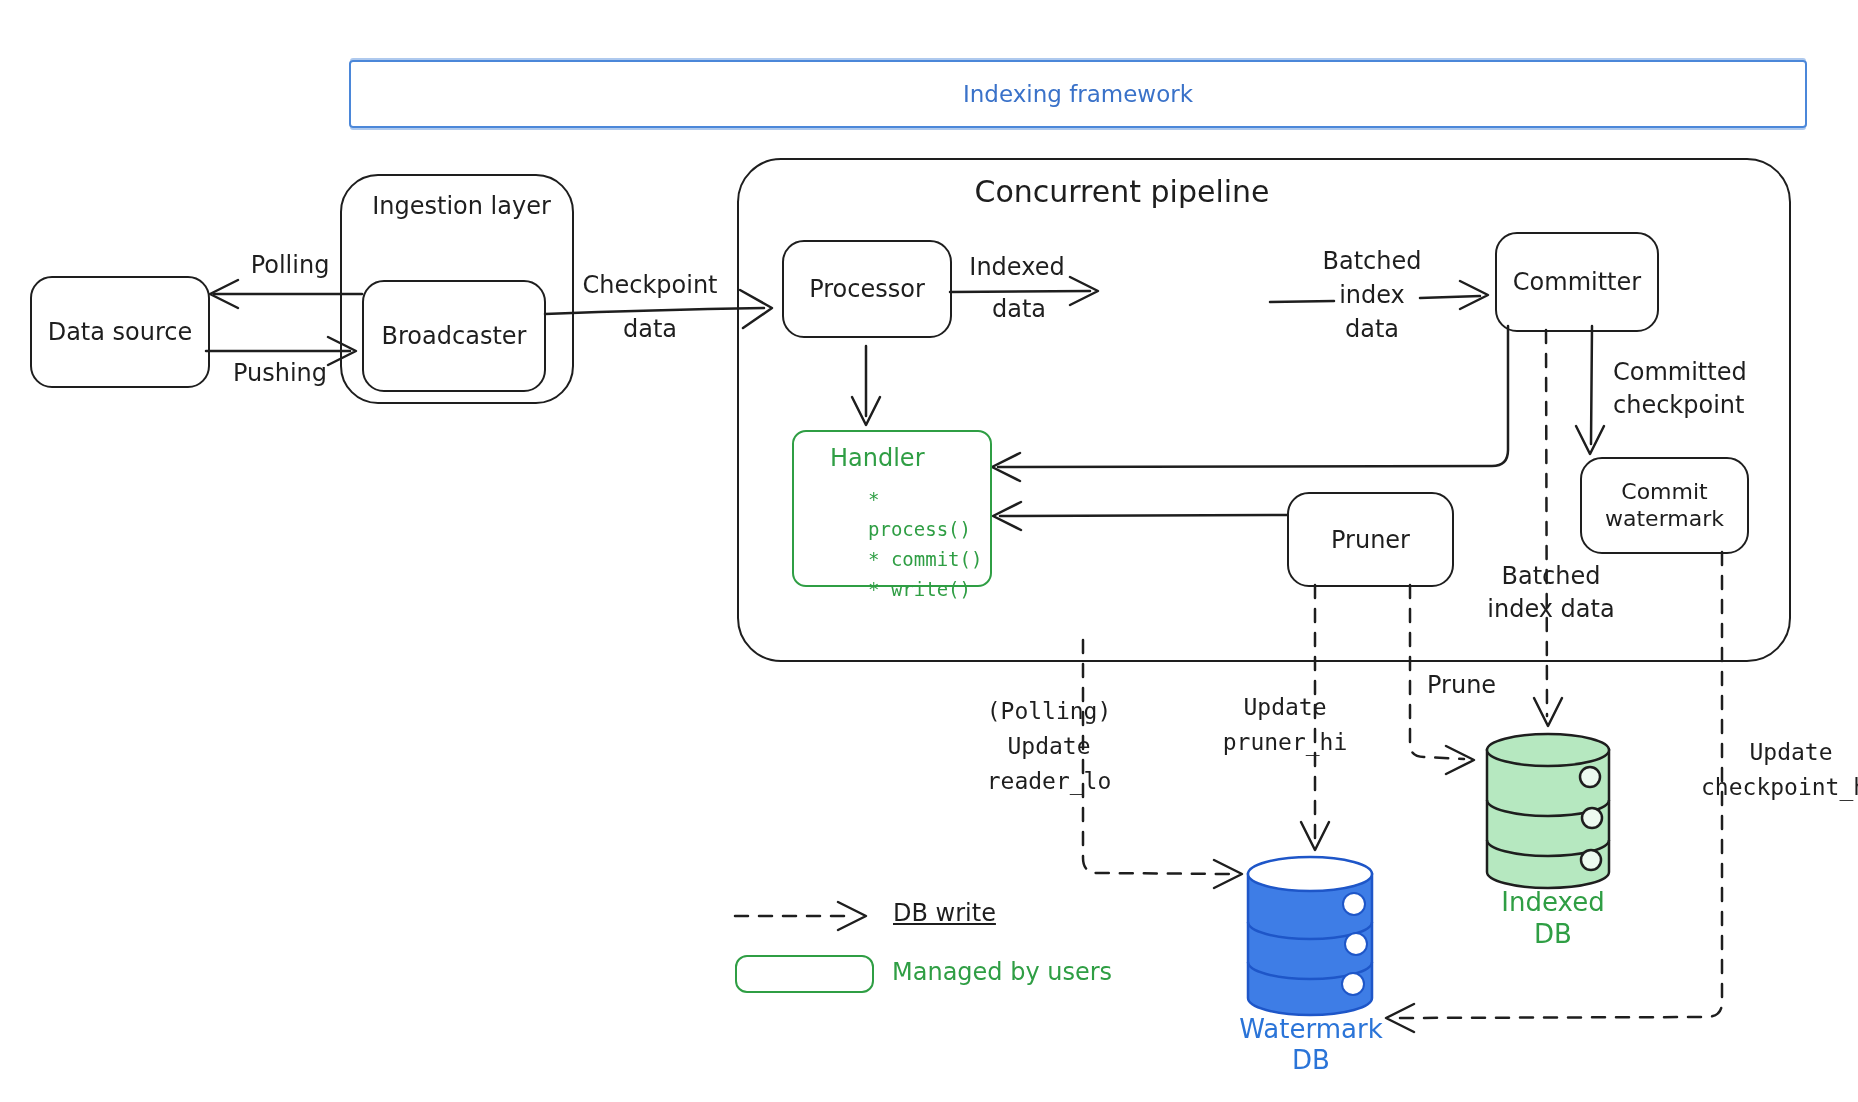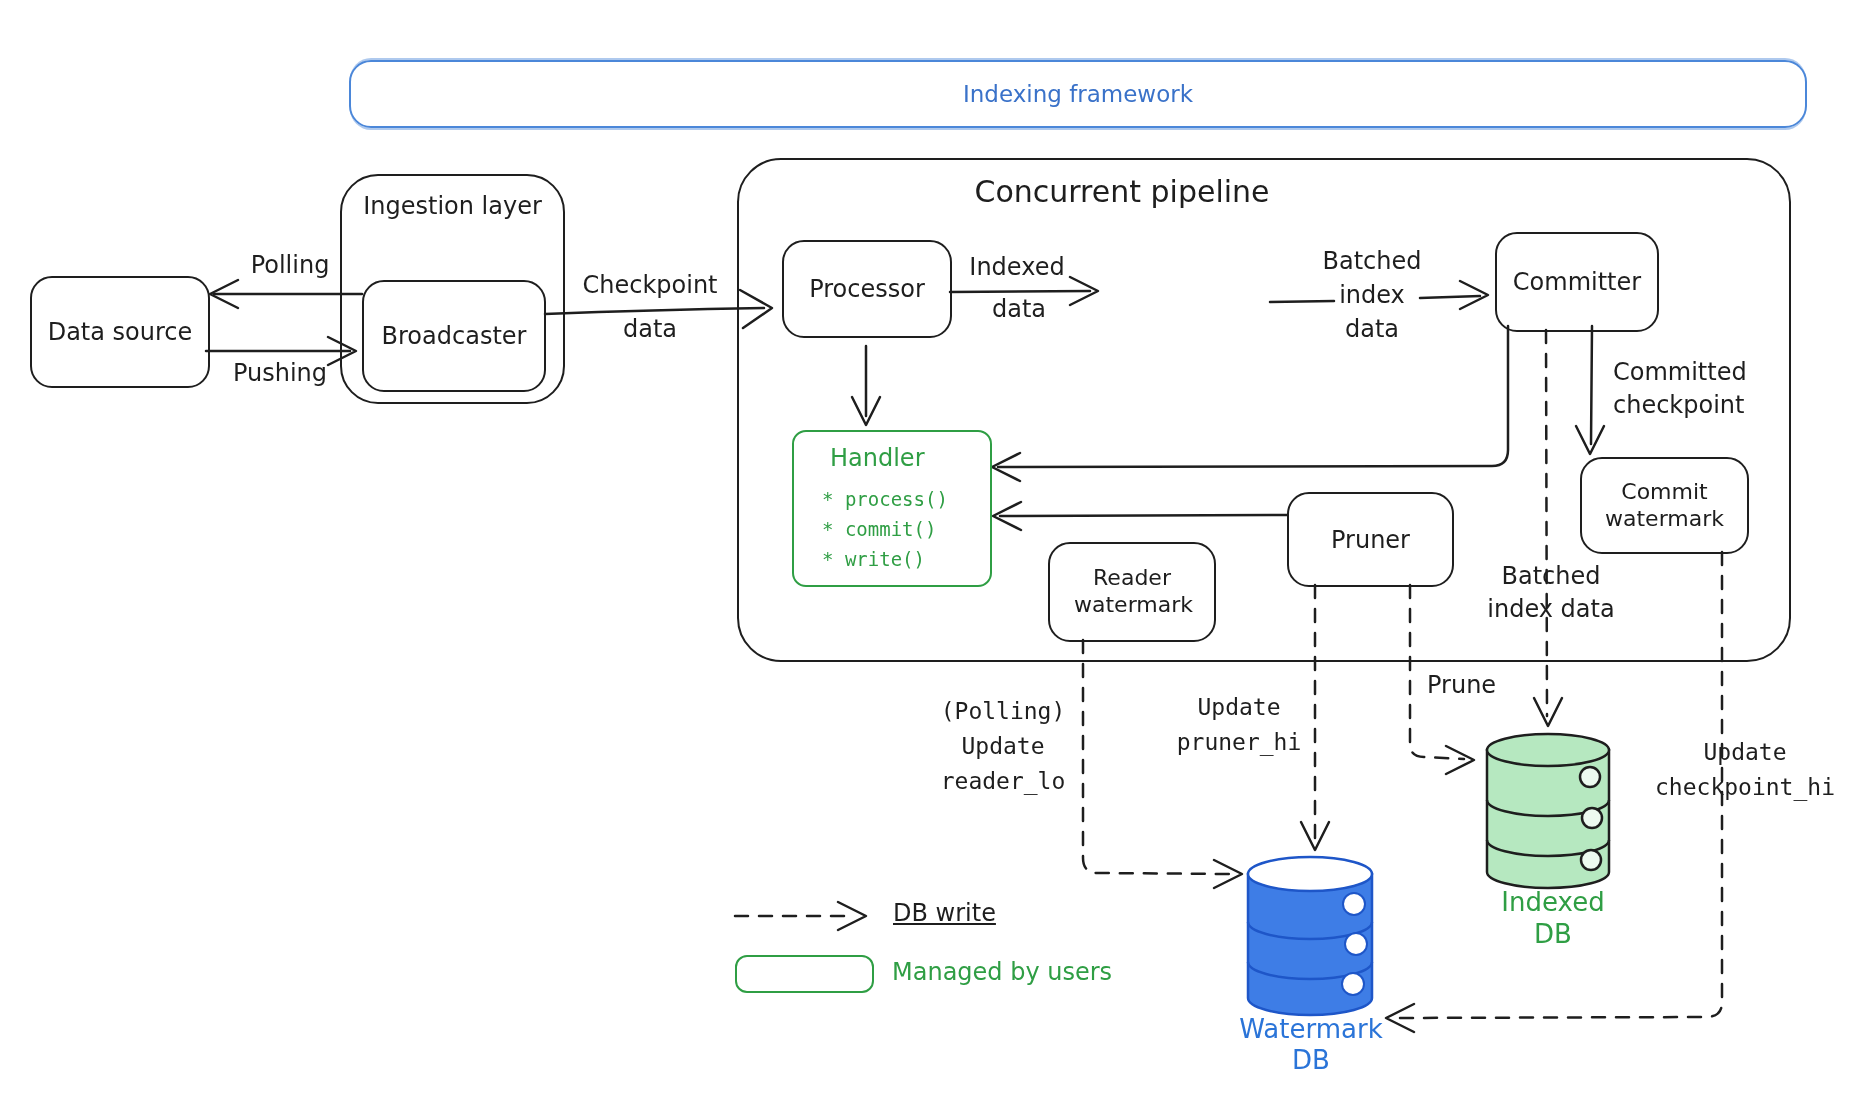--- a/index.html
+++ b/index.html
@@ -1,35 +1,35 @@
 <!DOCTYPE html>
 <html><head>
 <meta charset="utf-8">
 <style>
   html,body{margin:0;padding:0;background:#ffffff;}
   #canvas{position:relative;width:1858px;height:1102px;background:#ffffff;overflow:hidden;
           font-family:"DejaVu Sans",sans-serif;color:#1e1e1e;}
   #wires{position:absolute;left:0;top:0;z-index:0;}
   .box{position:absolute;border:2.5px solid #1e1e1e;border-radius:22px;background:transparent;
        display:flex;align-items:center;justify-content:center;text-align:center;z-index:1;}
-  .frame{align-items:flex-start;}
+  .frame{align-items:flex-start;padding-left:9px;}
   .lbl{position:absolute;z-index:2;text-align:center;line-height:1.3;white-space:nowrap;}
   .ctr{transform:translateX(-50%);}
-  .mono{font-family:"DejaVu Sans Mono",monospace;}
+  .mono{font-family:"DejaVu Sans Mono",monospace;margin-left:46px;}
   .green{color:#2f9e44;}
   .blue{color:#3a72c9;}
   .dbblue{color:#2a74d8;}
   .f22{font-size:22px;}
   .f23{font-size:23px;}
   .f24{font-size:24px;}
   .f26{font-size:26px;}
   .f30{font-size:30px;}
   .wrap2{white-space:normal;line-height:1.22;}
   
-  #banner{left:349px;top:60px;width:1454px;height:64px;border:2.5px solid #4b87d9;border-radius:22px;
+  #banner{left:349px;top:60px;width:1454px;height:64px;border:2.5px solid #4b87d9;border-radius:4px;
           box-shadow:0 3px 0 -1px rgba(75,135,217,.45), 0 -3px 0 -1px rgba(75,135,217,.45);}
   
   #ingestion{left:340px;top:174px;width:221px;height:226px;border-radius:38px;}
   #ingestion .title{position:absolute;top:16px;width:100%;text-align:center;}
   #datasource{left:30px;top:276px;width:176px;height:108px;}
   #broadcaster{left:362px;top:280px;width:180px;height:108px;}
   #pipeline{left:737px;top:158px;width:1050px;height:500px;border-radius:44px;}
   #processor{left:782px;top:240px;width:166px;height:94px;}
   #collector{left:1103px;top:240px;width:165px;height:94px;}
   #committer{left:1495px;top:232px;width:160px;height:96px;justify-content:center;}
@@ -141,23 +141,20 @@
 
   <div class="box" id="handler">
     <span class="htitle green">Handler</span>
     <div class="hmethods mono green">
       <div>* process()</div>
       <div>* commit()</div>
       <div>* write()</div>
     </div>
   </div>
 
-  <div class="box" id="readerwm">
-    <span class="f22 wrap2" style="width:116px;">Reader watermark</span>
-  </div>
 
   <div class="box" id="commitwm">
     <span class="f22 wrap2" style="width:120px;">Commit watermark</span>
   </div>
 
   <div class="box" id="pruner">
     <span class="f24">Pruner</span>
   </div>
 
   <div class="lbl f24" style="left:245px;top:250px;width:90px;">Polling</div>

